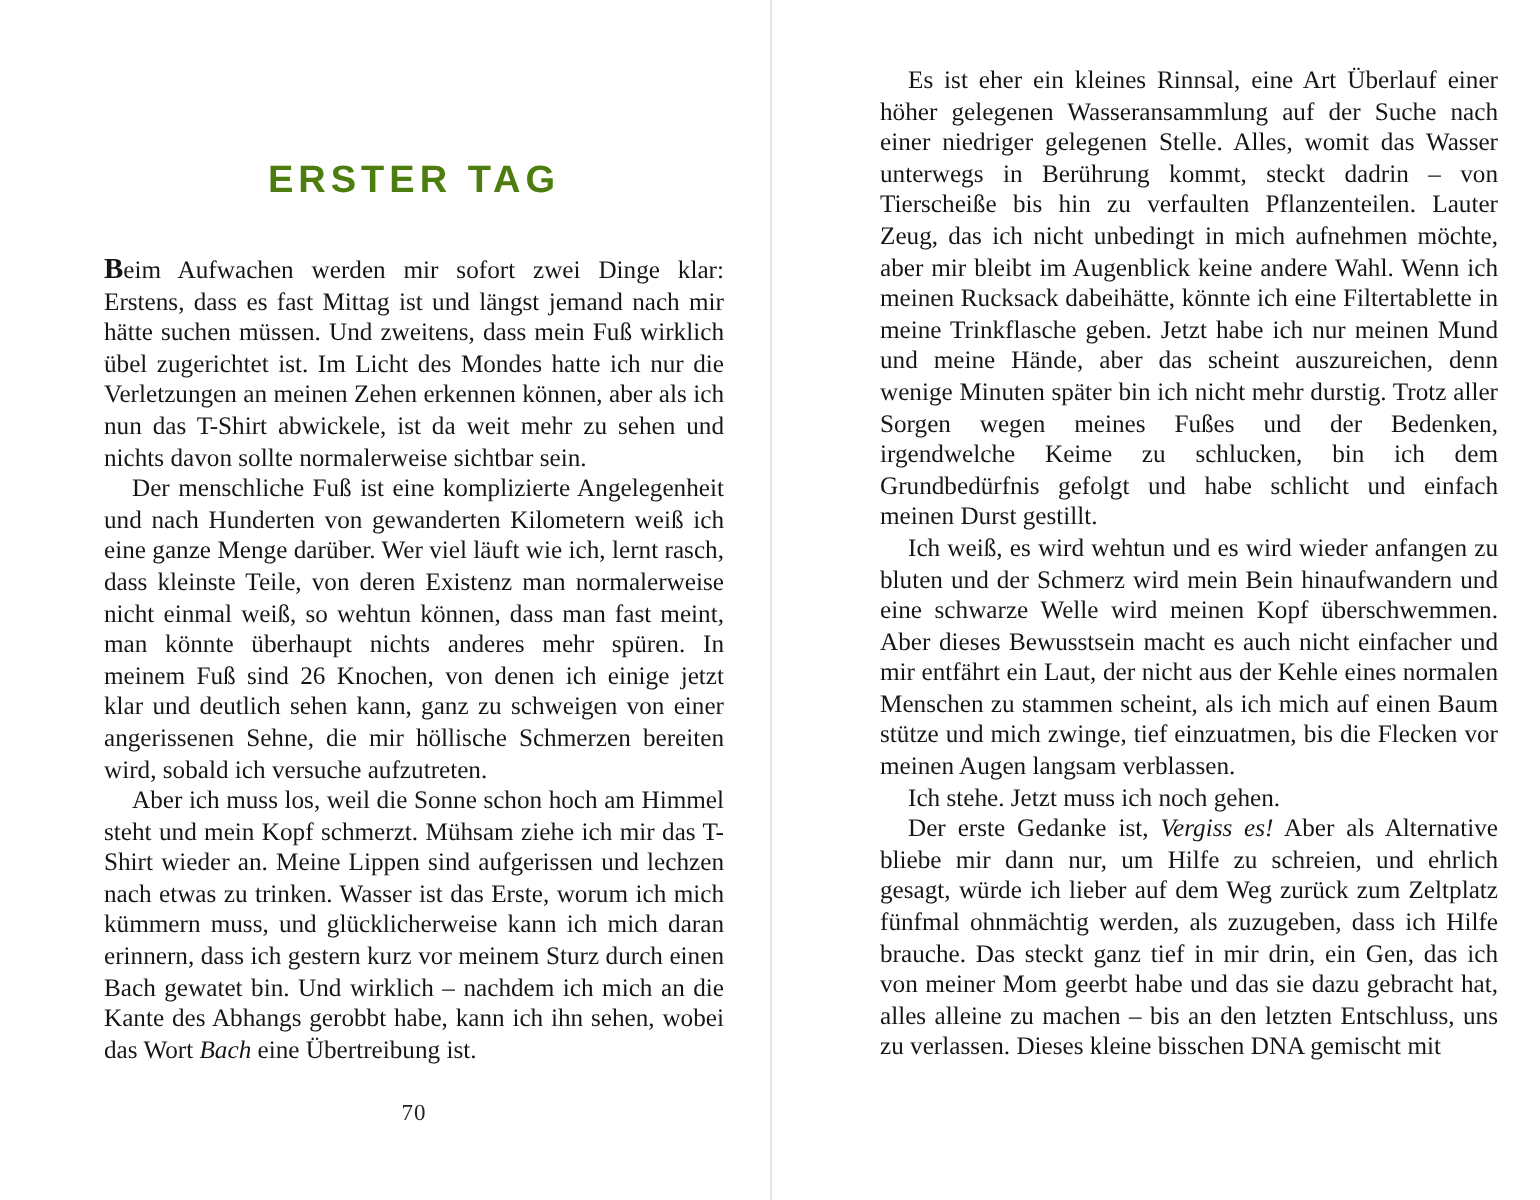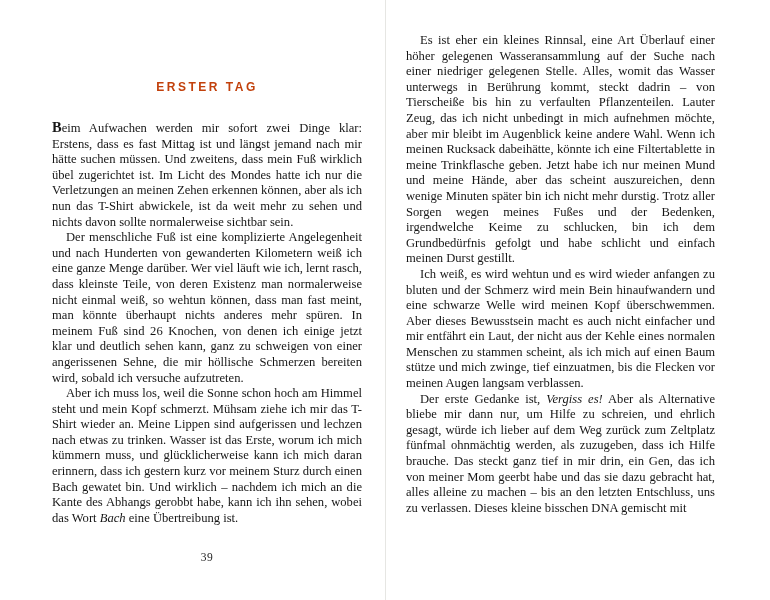--- a/index.html
+++ b/index.html
@@ -19,31 +19,31 @@
     position: absolute;
     left: 385px;
     top: 0;
     width: 1px;
     height: 600px;
     background: #e6e6e3;
   }
 
   .page { position: absolute; top: 0; height: 600px; }
   .page--left  { left: 52px;  width: 310px; }
-  .page--right { left: 406px; width: 309px; }
+  .page--right { left: 440px; width: 309px; }
 
   .chapter-title {
     margin-top: 80px;
     margin-bottom: 26px;
     text-align: center;
     font-family: "Liberation Sans", sans-serif;
     font-weight: 700;
-    font-size: 12px;
+    font-size: 19px;
     letter-spacing: 2.5px;
-    color: #c2410c;
+    color: #4d7c0f;
   }
 
   .body-text {
     font-size: 12.6px;
     line-height: 15.6px;
     text-align: justify;
     text-justify: inter-word;
     hyphens: auto;
     -webkit-hyphens: auto;
     color: #161616;
@@ -74,24 +74,25 @@
 
   <div class="gutter"></div>
 
   <div class="page page--left">
     <h1 class="chapter-title">ERSTER TAG</h1>
     <div class="body-text">
         <p><span class="seg-b">B</span><span>eim Aufwachen werden mir sofort zwei Dinge klar: Erstens, dass es fast Mittag ist und längst jemand nach mir hätte suchen müssen. Und zweitens, dass mein Fuß wirklich übel zugerichtet ist. Im Licht des Mondes hatte ich nur die Verletzungen an meinen Zehen erkennen können, aber als ich nun das T-Shirt abwickele, ist da weit mehr zu sehen und nichts davon sollte normalerweise sichtbar sein.</span></p>
         <p class="indent"><span>Der menschliche Fuß ist eine komplizierte Angelegenheit und nach Hunderten von gewanderten Kilometern weiß ich eine ganze Menge darüber. Wer viel läuft wie ich, lernt rasch, dass kleinste Teile, von deren Existenz man normalerweise nicht einmal weiß, so wehtun können, dass man fast meint, man könnte überhaupt nichts anderes mehr spüren. In meinem Fuß sind 26 Knochen, von denen ich einige jetzt klar und deutlich sehen kann, ganz zu schweigen von einer angerissenen Sehne, die mir höllische Schmerzen bereiten wird, sobald ich versuche aufzutreten.</span></p>
         <p class="indent"><span>Aber ich muss los, weil die Sonne schon hoch am Himmel steht und mein Kopf schmerzt. Mühsam ziehe ich mir das T-Shirt wieder an. Meine Lippen sind aufgerissen und lechzen nach etwas zu trinken. Wasser ist das Erste, worum ich mich kümmern muss, und glücklicherweise kann ich mich daran erinnern, dass ich gestern kurz vor meinem Sturz durch einen Bach gewatet bin. Und wirklich – nachdem ich mich an die Kante des Abhangs gerobbt habe, kann ich ihn sehen, wobei das Wort </span><span class="seg-i">Bach</span><span> eine Übertreibung ist.</span></p>
       </div>
-    <div class="page-number">39</div>
+    <div class="page-number">70</div>
   </div>
 
   <div class="page page--right">
     <div class="body-text">
         <p class="indent"><span>Es ist eher ein kleines Rinnsal, eine Art Überlauf einer höher gelegenen Wasseransammlung auf der Suche nach einer niedriger gelegenen Stelle. Alles, womit das Wasser unterwegs in Berührung kommt, steckt dadrin – von Tierscheiße bis hin zu verfaulten Pflanzenteilen. Lauter Zeug, das ich nicht unbedingt in mich aufnehmen möchte, aber mir bleibt im Augenblick keine andere Wahl. Wenn ich meinen Rucksack dabeihätte, könnte ich eine Filtertablette in meine Trinkflasche geben. Jetzt habe ich nur meinen Mund und meine Hände, aber das scheint auszureichen, denn wenige Minuten später bin ich nicht mehr durstig. Trotz aller Sorgen wegen meines Fußes und der Bedenken, irgendwelche Keime zu schlucken, bin ich dem Grundbedürfnis gefolgt und habe schlicht und einfach meinen Durst gestillt.</span></p>
         <p class="indent"><span>Ich weiß, es wird wehtun und es wird wieder anfangen zu bluten und der Schmerz wird mein Bein hinaufwandern und eine schwarze Welle wird meinen Kopf überschwemmen. Aber dieses Bewusstsein macht es auch nicht einfacher und mir entfährt ein Laut, der nicht aus der Kehle eines normalen Menschen zu stammen scheint, als ich mich auf einen Baum stütze und mich zwinge, tief einzuatmen, bis die Flecken vor meinen Augen langsam verblassen.</span></p>
+        <p class="indent"><span>Ich stehe. Jetzt muss ich noch gehen.</span></p>
         <p class="indent"><span>Der erste Gedanke ist, </span><span class="seg-i">Vergiss es!</span><span> Aber als Alternative bliebe mir dann nur, um Hilfe zu schreien, und ehrlich gesagt, würde ich lieber auf dem Weg zurück zum Zeltplatz fünfmal ohnmächtig werden, als zuzugeben, dass ich Hilfe brauche. Das steckt ganz tief in mir drin, ein Gen, das ich von meiner Mom geerbt habe und das sie dazu gebracht hat, alles alleine zu machen – bis an den letzten Entschluss, uns zu verlassen. Dieses kleine bisschen DNA gemischt mit</span></p>
       </div>
   </div>
 
 </div>
 
 </body></html>

